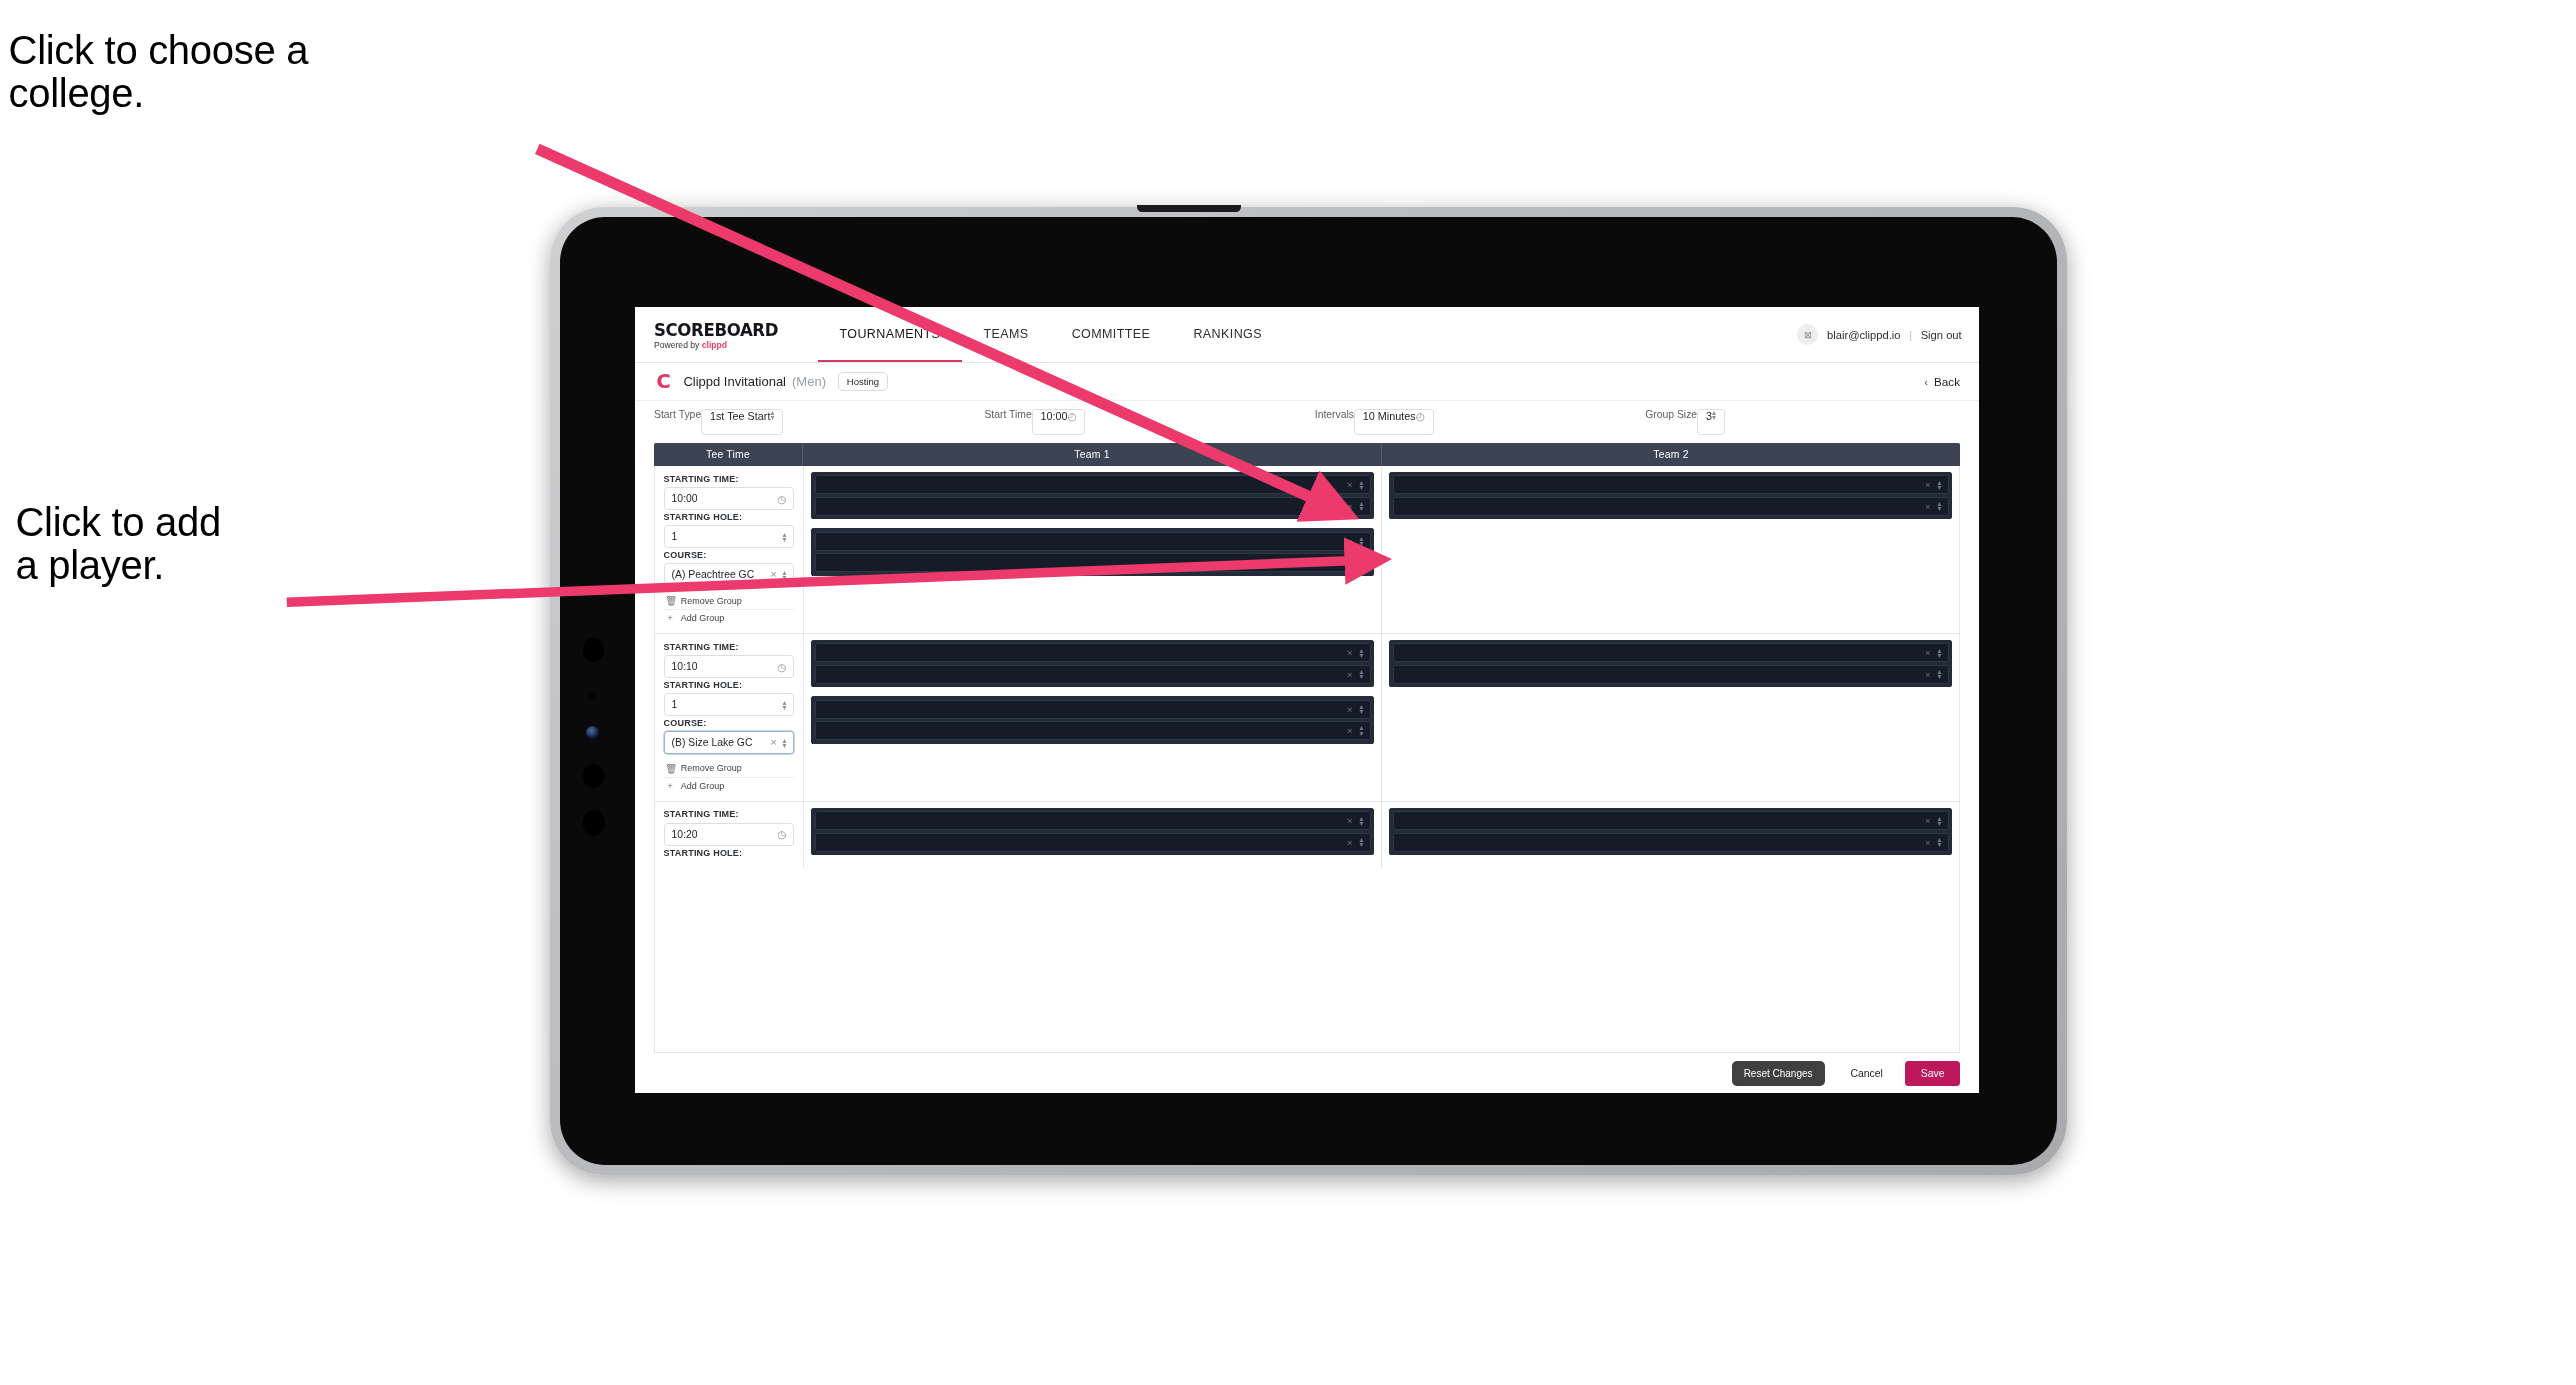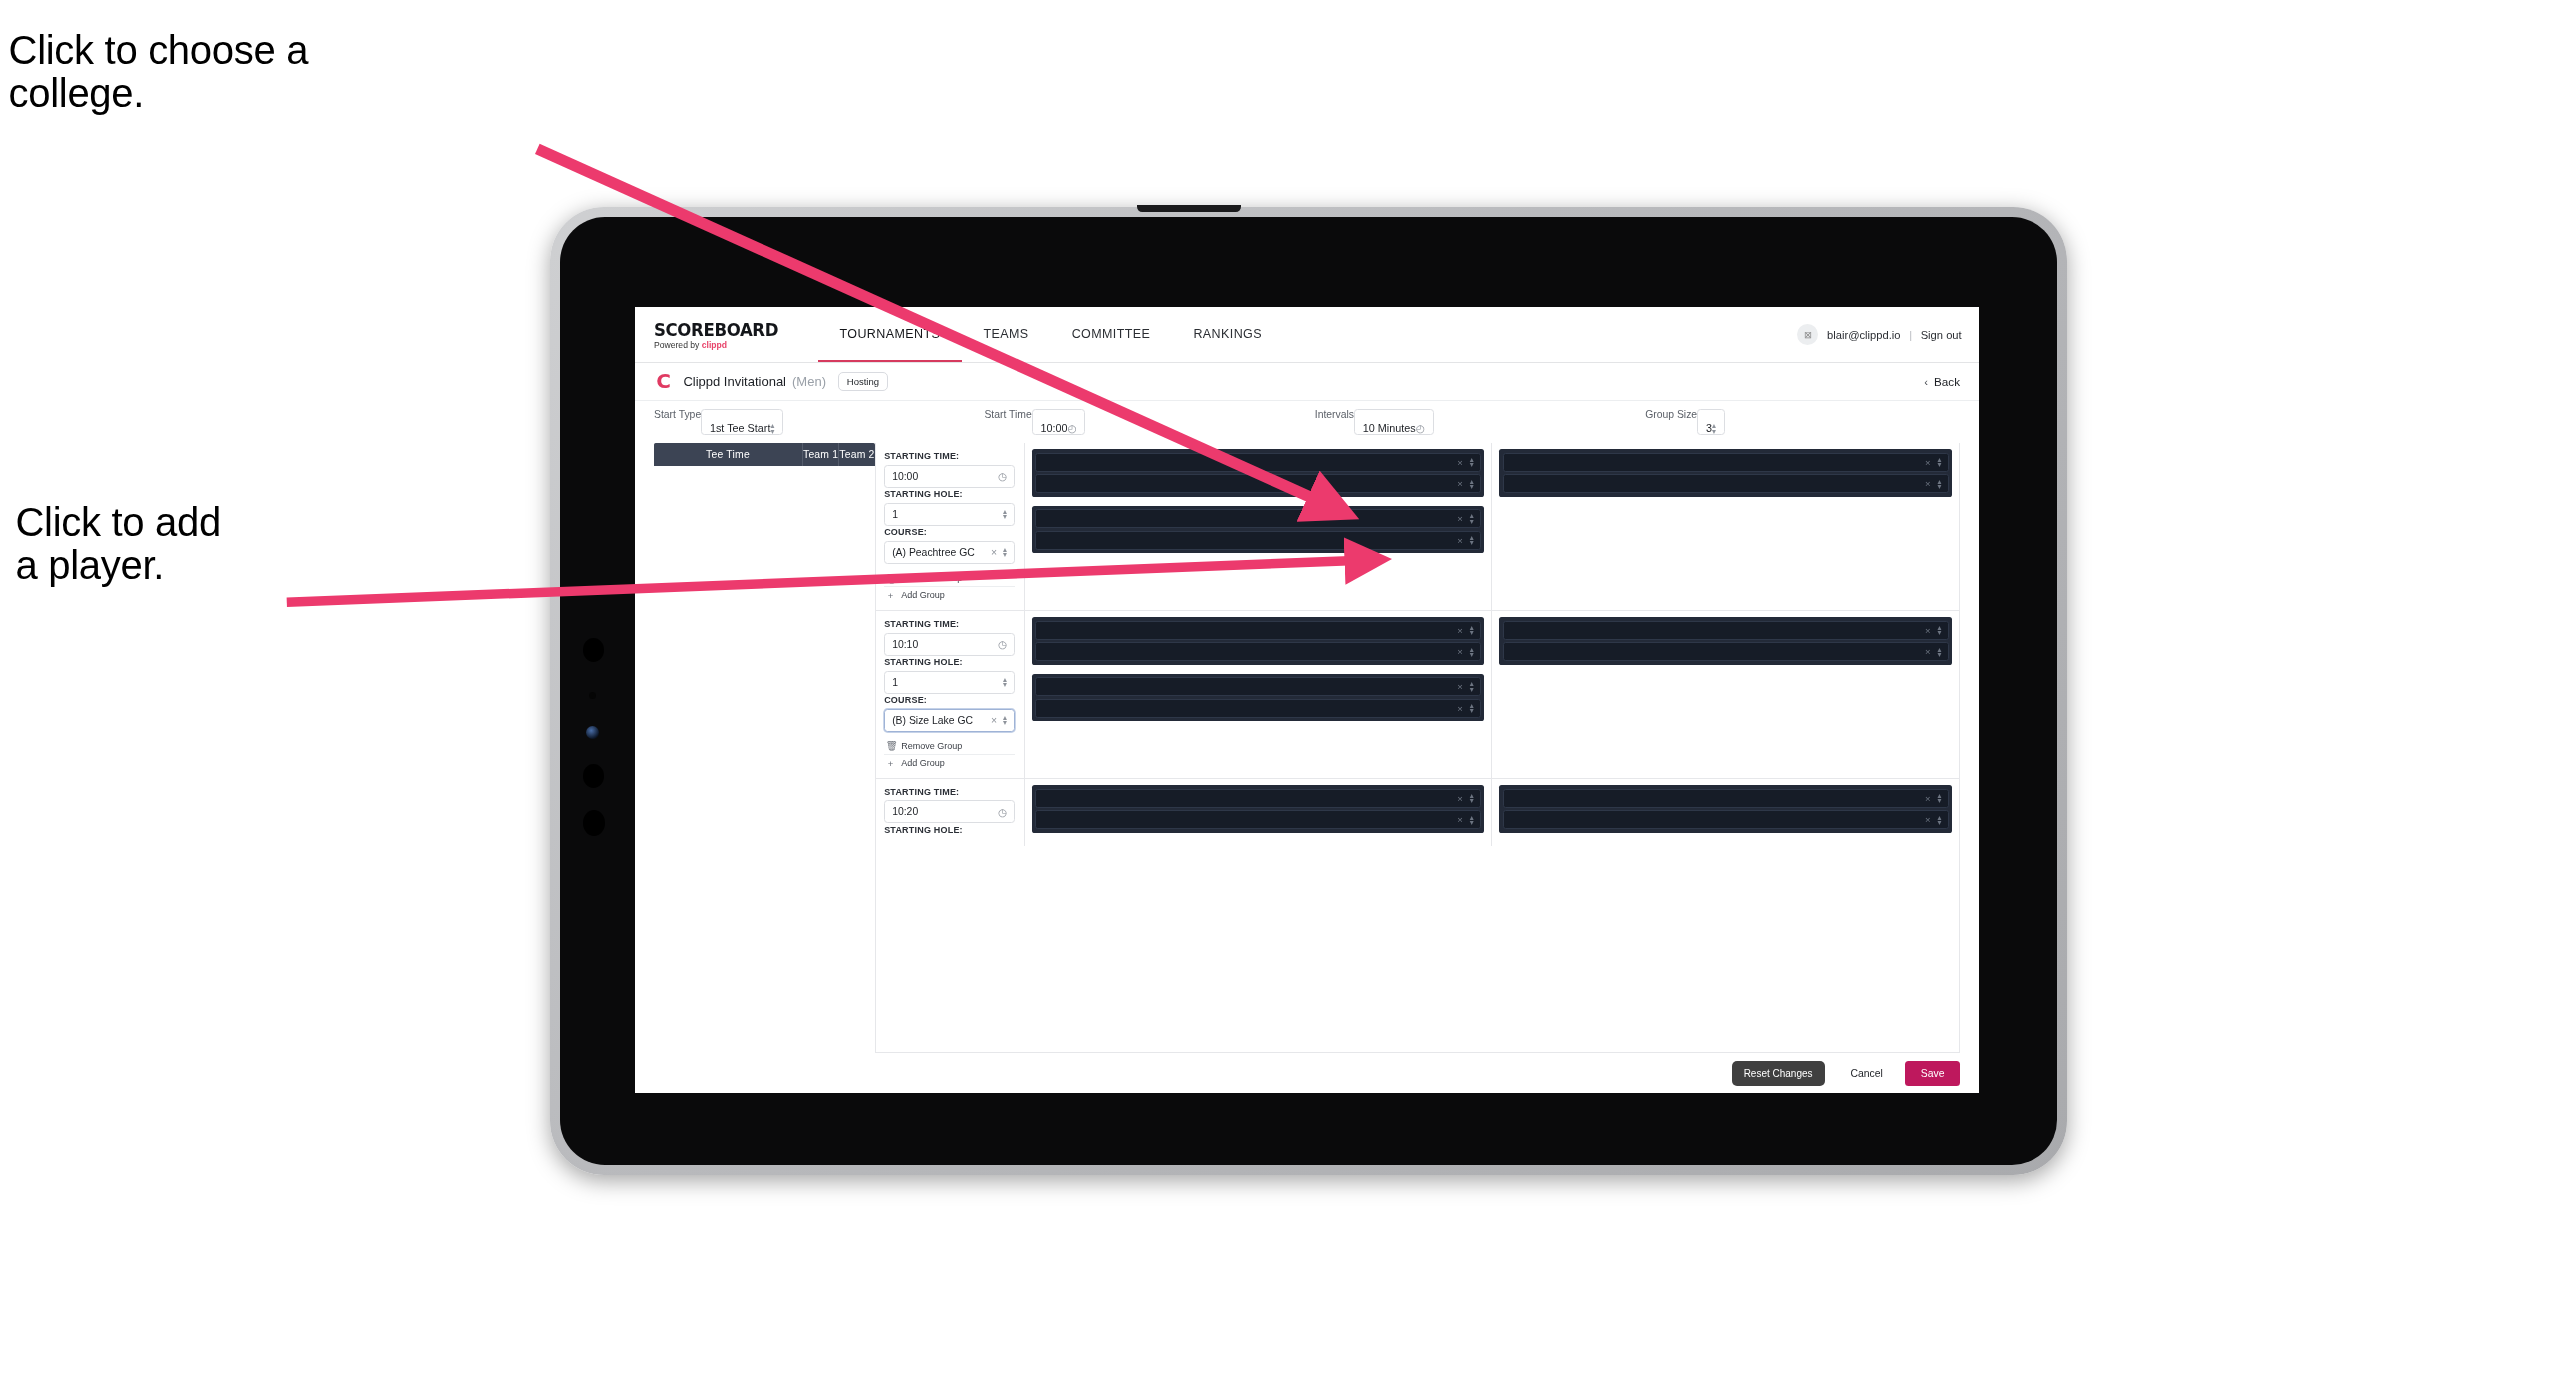--- a/index.html
+++ b/index.html
@@ -131,31 +131,31 @@
     padding: 7.8px 19px 8.6px 19px;
     flex: none;
   }
   .ctrl { flex: 1; display: flex; }
   .ctrl-label { font-size: 10.4px; color: #5a5f67; margin-bottom: 3.5px; }
   .ctrl-field {
     height: 26px;
     border: 0.9px solid #dcdee2;
     border-radius: 3.5px;
     background: #fff;
-    display: flex; align-items: flex-end;
+    display: flex; align-items: flex-start;
     padding: 0 7.8px;
     font-size: 10.8px;
     color: #1c1f24;
   }
   .ctrl-field .val { flex: 1; }
   .ic { color: #8e939b; font-size: 10.4px; display:flex; align-items:center; }
   .stepper { display:flex; flex-direction:column; line-height: 5.2px; font-size: 7.8px; color:#8e939b; }
 
   
-  #table-wrap { flex: 1; position: relative; padding: 0 19px; min-height: 0; display:flex; flex-direction:row; }
+  #table-wrap { flex: 1; position: relative; padding: 0 19px; min-height: 0; display:flex; flex-direction:column; }
   #thead {
     display: flex; height: 22.5px; background: #3c4454; color: #fff; flex: none;
     border-top-left-radius: 1.7px; border-top-right-radius:1.7px;
   }
   .th {
     display: flex; align-items: center; justify-content: center;
     font-size: 10.4px; letter-spacing: 0.2px;
   }
   .th.tee { width: 149px; border-right: 0.9px solid #545c6b; }
   .th.team { flex: 1; border-right: 0.9px solid #545c6b; }

